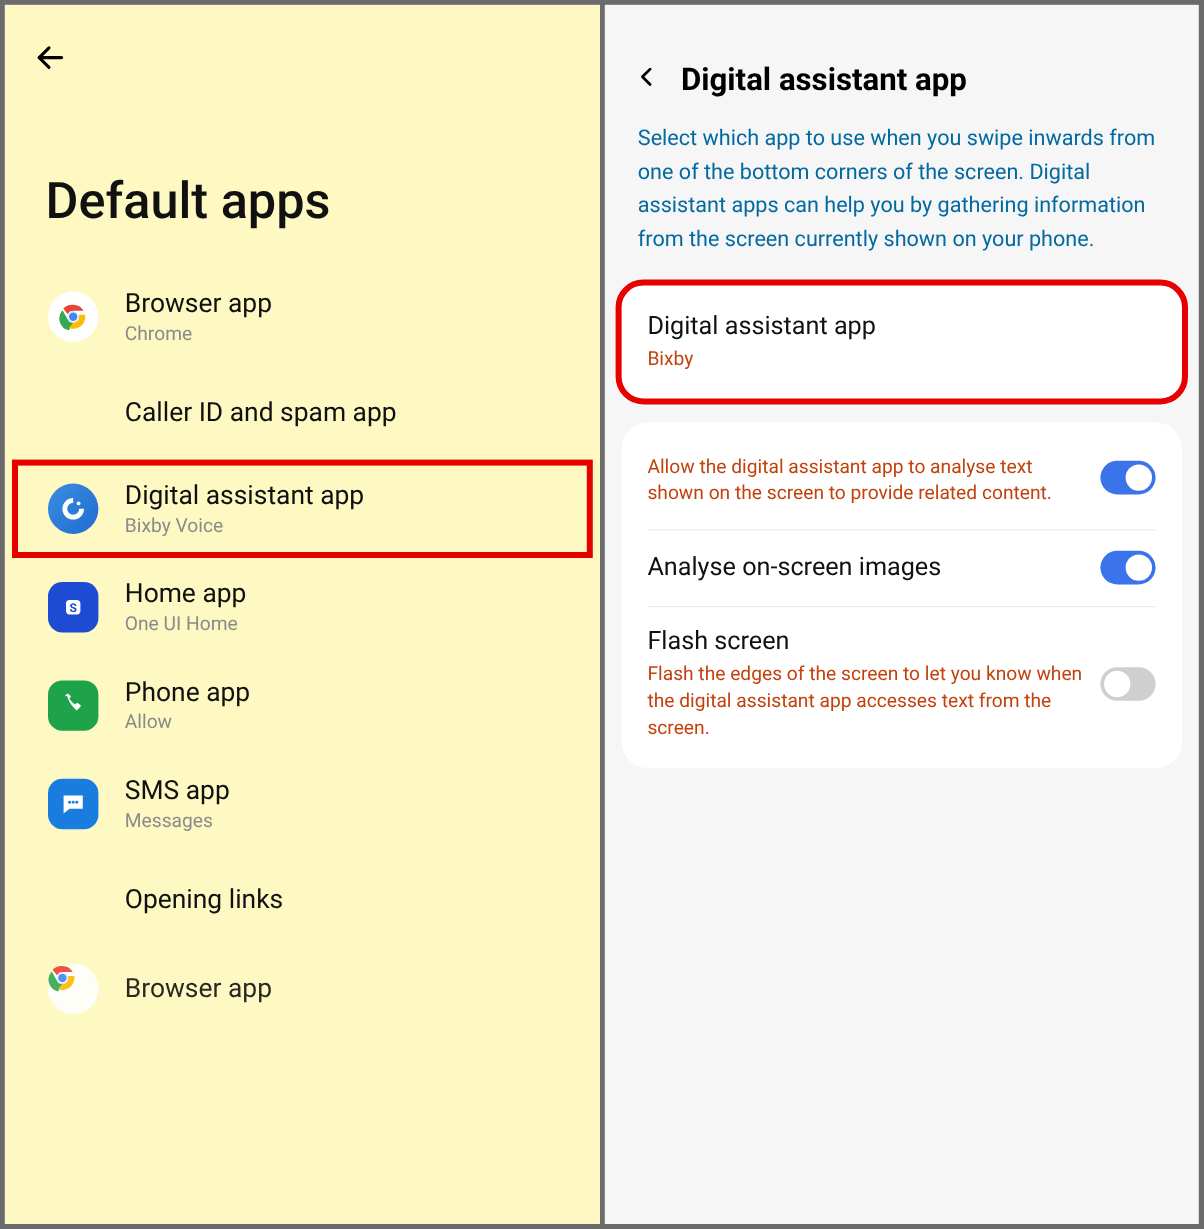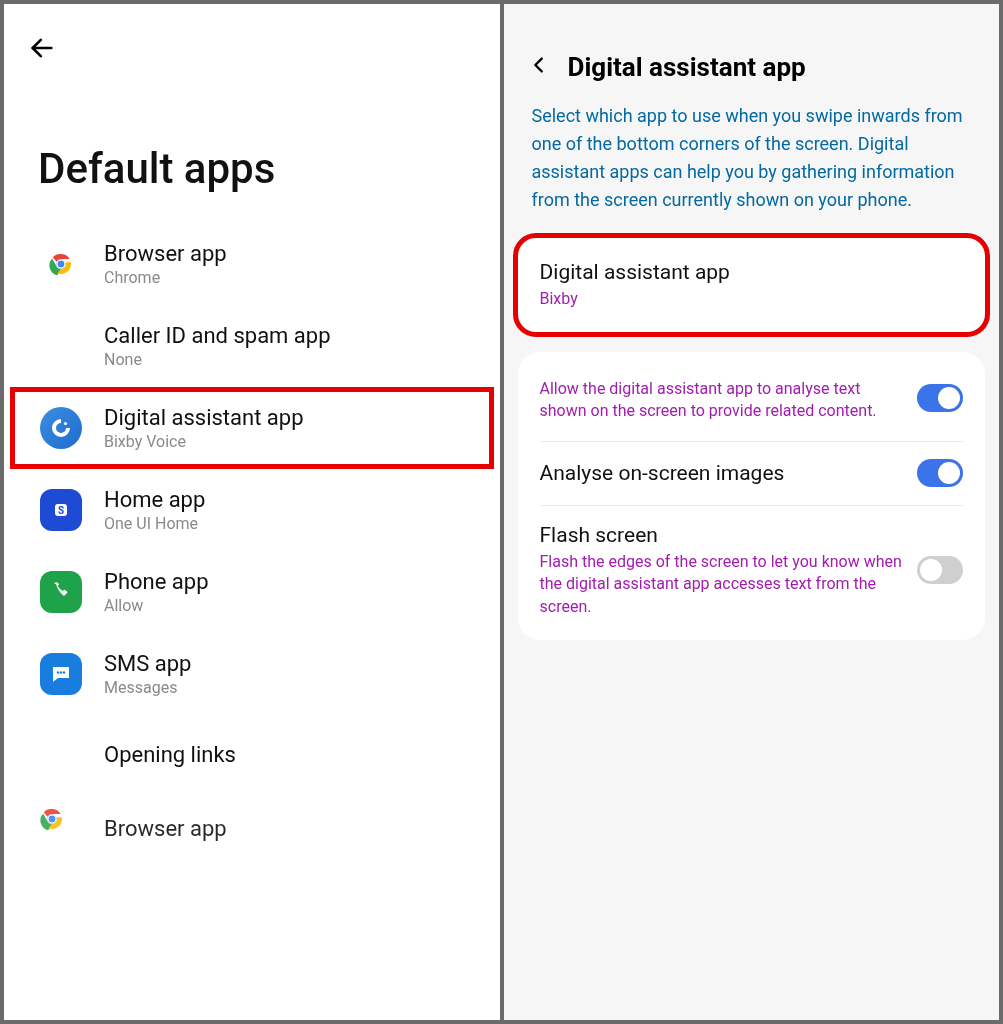--- a/index.html
+++ b/index.html
@@ -11,21 +11,21 @@
     height: 1024px;
   }
   .container {
     display: flex;
     width: 100%;
     height: 100%;
     gap: 4px;
     padding: 4px;
   }
   .panel {
-    background: #ffffff;
+    background: #fef9c3;
     flex: 1;
     border-radius: 0;
     position: relative;
     overflow: hidden;
   }
   .panel.right {
     background: #f6f6f6;
   }
 
   
@@ -154,21 +154,21 @@
   .card-row .text {
     flex: 1;
     padding-right: 12px;
   }
   .card-row .title {
     font-size: 21px;
     color: #111;
   }
   .card-row .sub {
     font-size: 16px;
-    color: #a21caf;
+    color: #c2410c;
     margin-top: 4px;
     line-height: 1.4;
   }
   .toggle {
     width: 46px;
     height: 28px;
     border-radius: 14px;
     position: relative;
     flex-shrink: 0;
   }
@@ -216,21 +216,20 @@
         <div class="text">
           <div class="title">Browser app</div>
           <div class="sub">Chrome</div>
         </div>
       </div>
 
       <div class="left-item">
         <div class="iconwrap no-icon"></div>
         <div class="text">
           <div class="title">Caller ID and spam app</div>
-          <div class="sub">None</div>
         </div>
       </div>
 
       <div class="left-item highlight">
         <div class="iconwrap" style="background:linear-gradient(135deg,#3b8de0,#1e6cd0);">
           <svg viewBox="0 0 24 24">
               <path d="M12 3a9 9 0 1 0 9 9h-4a5 5 0 1 1-5-5V3z" fill="#fff"></path>
               <circle cx="16.5" cy="7.5" r="1.6" fill="#fff"></circle>
             </svg>
         </div>

